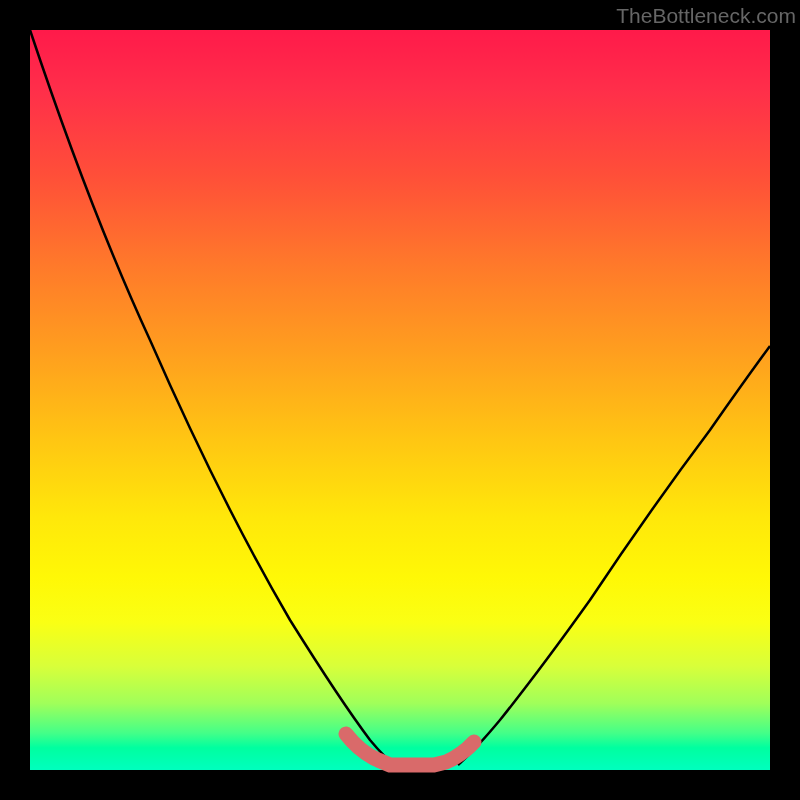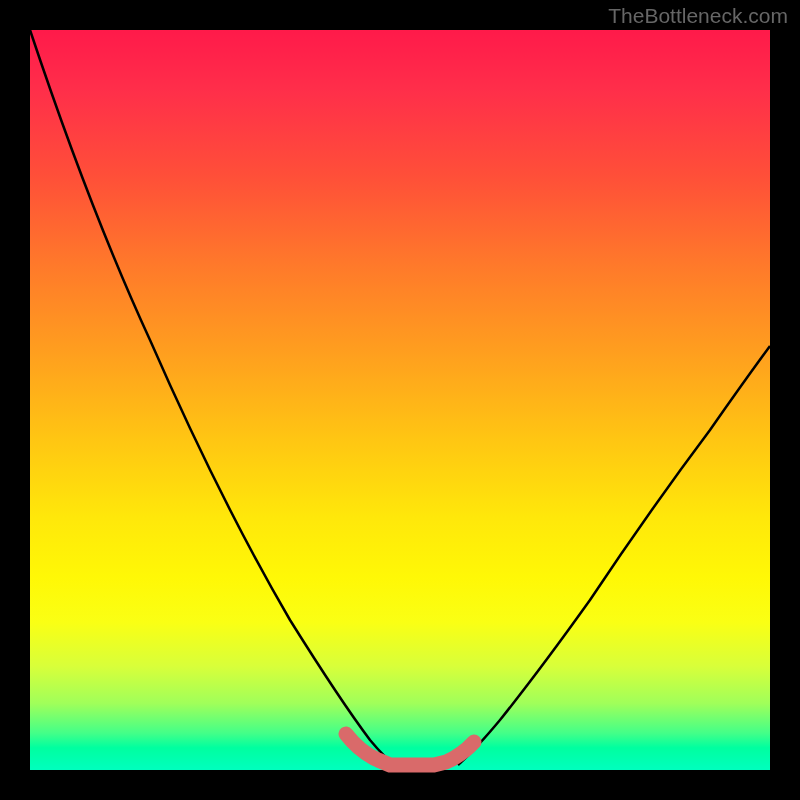--- a/index.html
+++ b/index.html
@@ -7,21 +7,21 @@
     width: 800px;
     height: 800px;
     background: #000;
     position: relative;
     font-family: Arial, sans-serif;
     overflow: hidden;
   }
   .watermark {
     position: absolute;
     top: 4px;
-    right: 12px;
+    right: 4px;
     color: #666;
     font-size: 21px;
     font-weight: 500;
     z-index: 10;
   }
   .chart-area {
     position: absolute;
     left: 30px;
     top: 30px;
     width: 740px;

